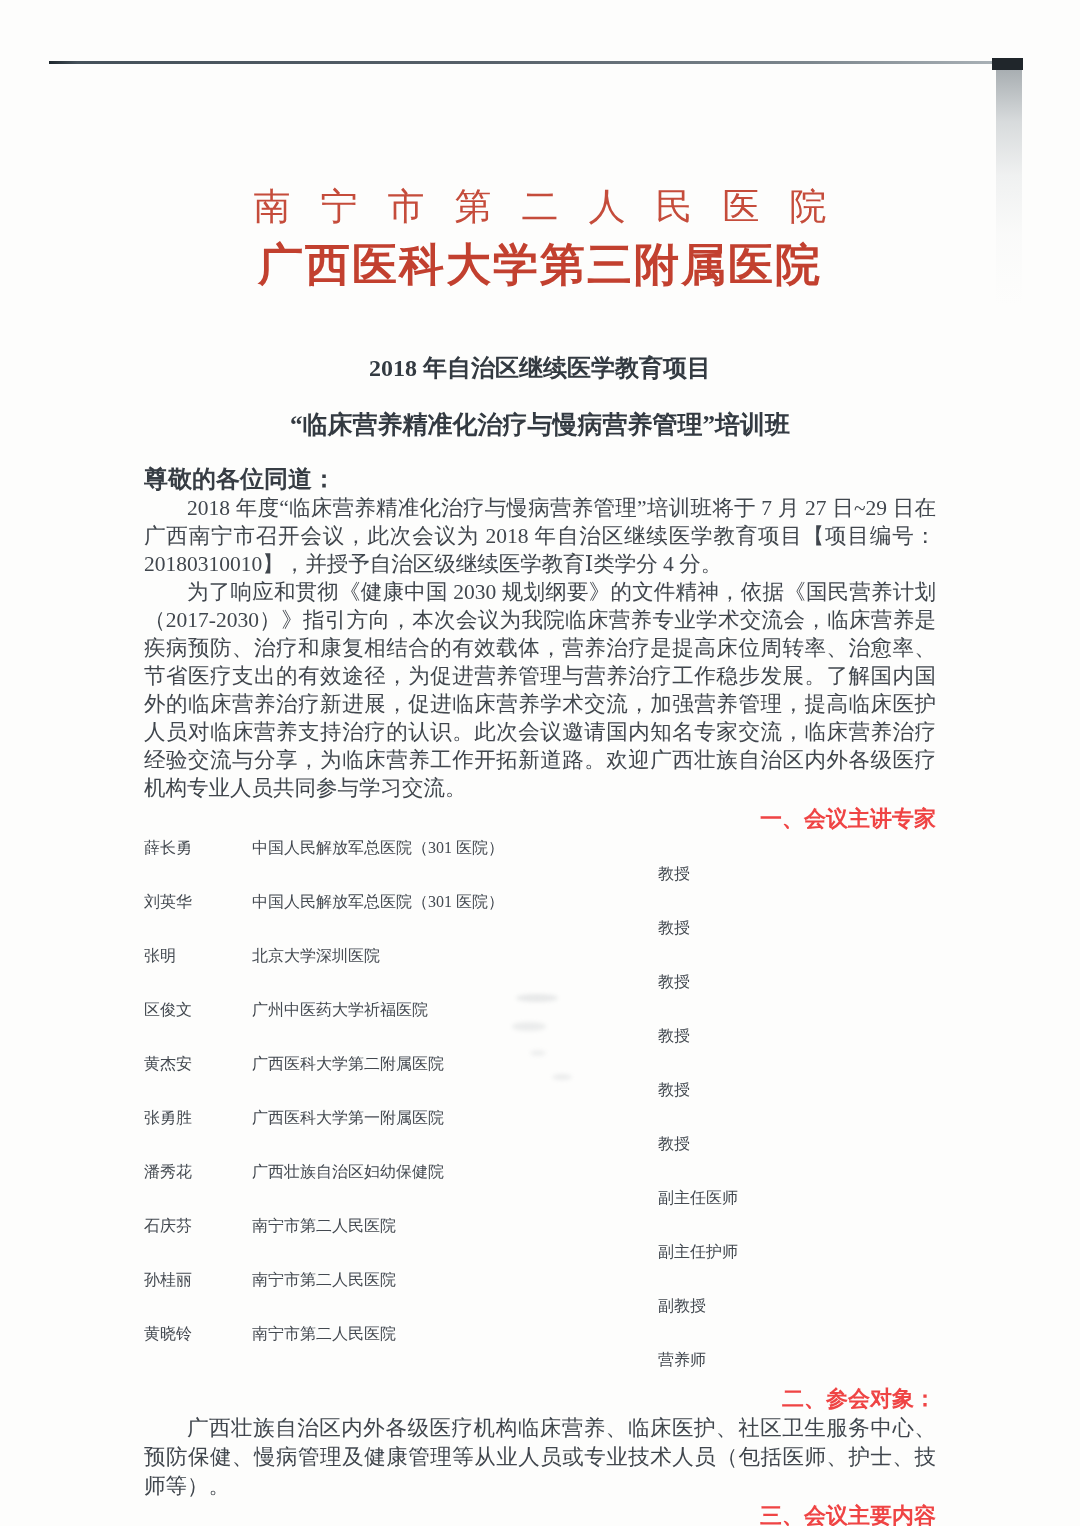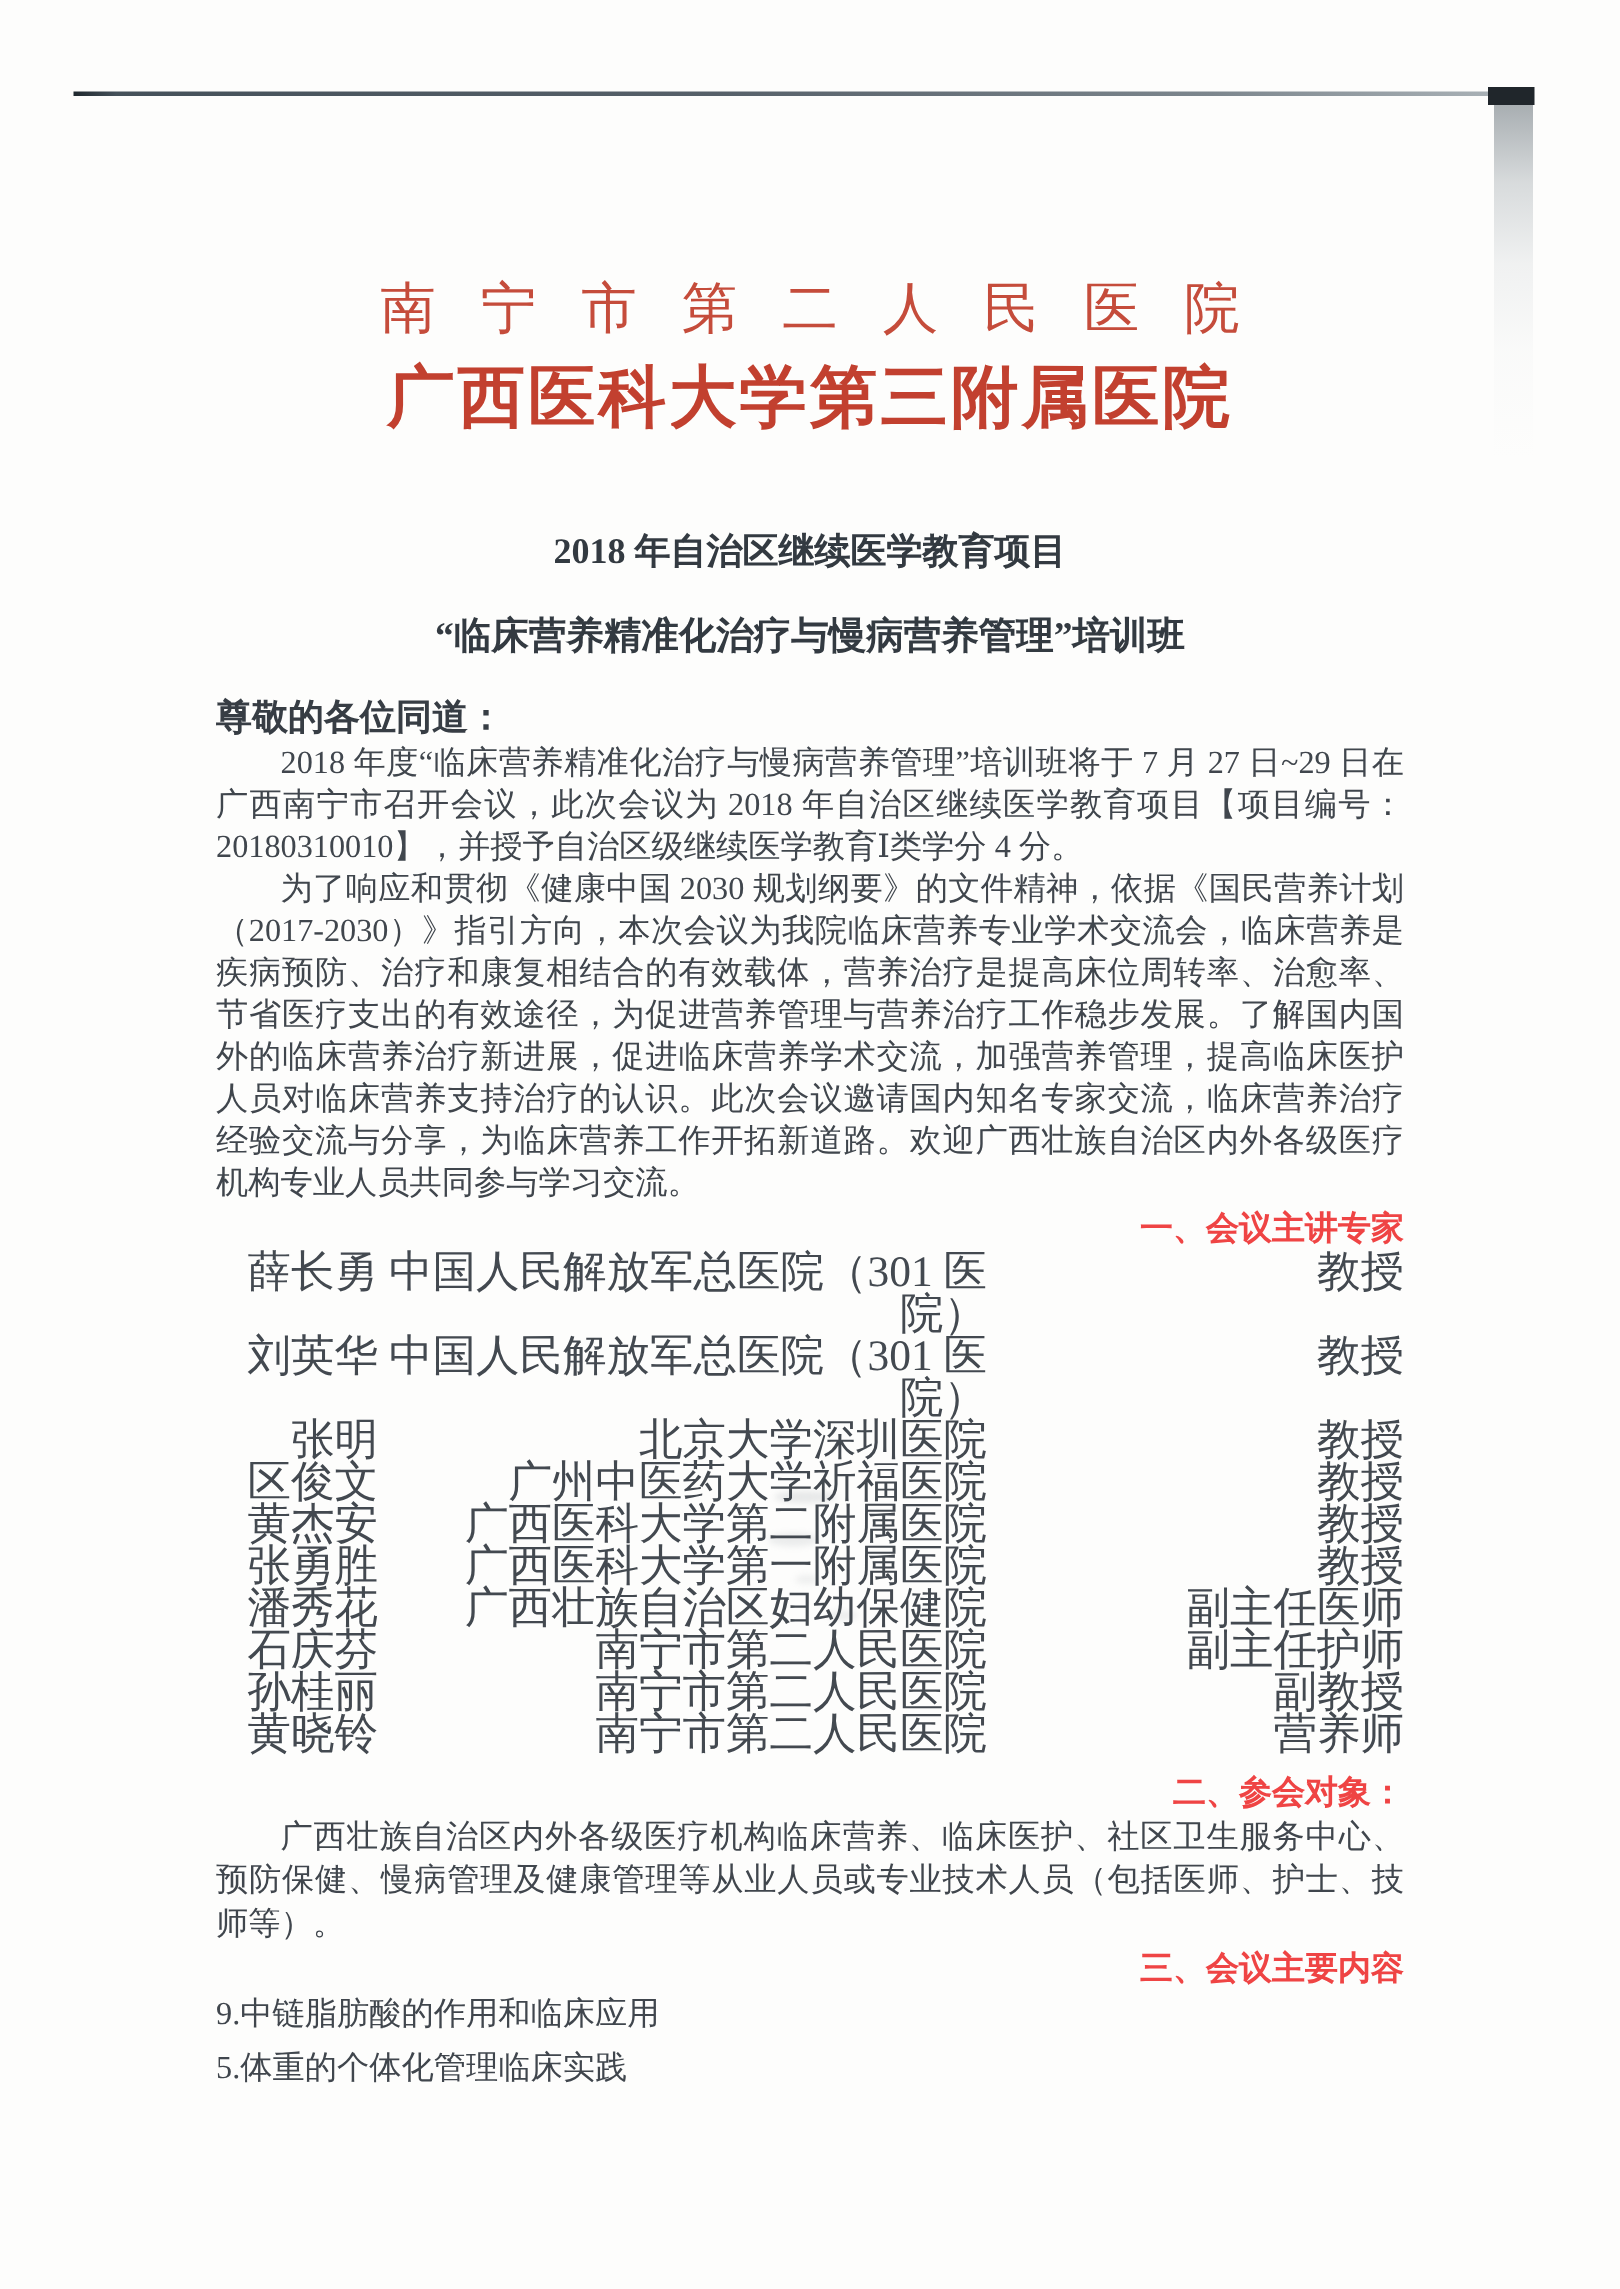--- a/index.html
+++ b/index.html
@@ -88,28 +88,27 @@
     font-size: 22px;
     line-height: 30px;
     font-weight: bold;
     color: #ef4444;
     text-align: right;
   }
   .heading-experts { margin-top: 2px; }
   .experts-table { margin-top: 0; }
   .expert-row {
     display: flex;
-    font-size: 29px;
+    font-size: 16px;
     line-height: 28px;
     color: #434950;
-    text-align: right;
   }
   .expert-name { width: 108px; flex: 0 0 auto; }
   .expert-affiliation { width: 406px; flex: 0 0 auto; }
-  .expert-title { flex: 1 1 auto; }
+  .expert-title { flex: 1 1 auto; margin-top: 26px; }
   .heading-audience { margin-top: 10px; }
   .audience-para {
     margin: 0;
     font-size: 21.5px;
     line-height: 29px;
     text-align: justify;
     text-indent: 43px;
     color: #40464d;
   }
   .heading-content { margin-top: 0; }

